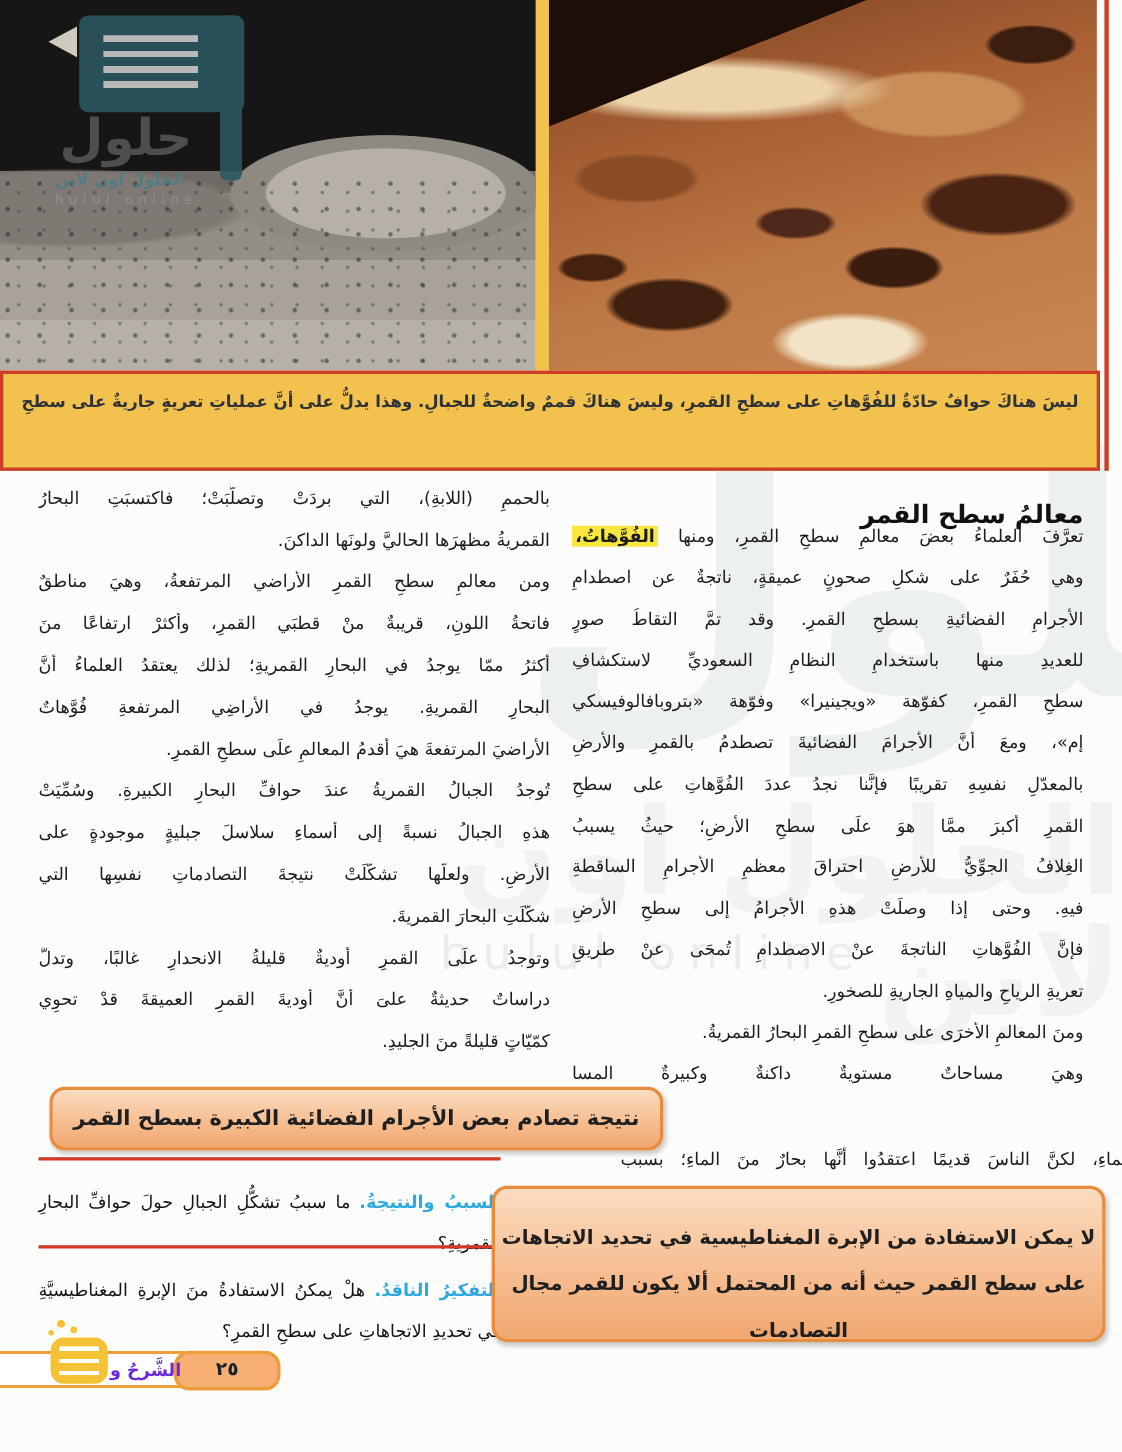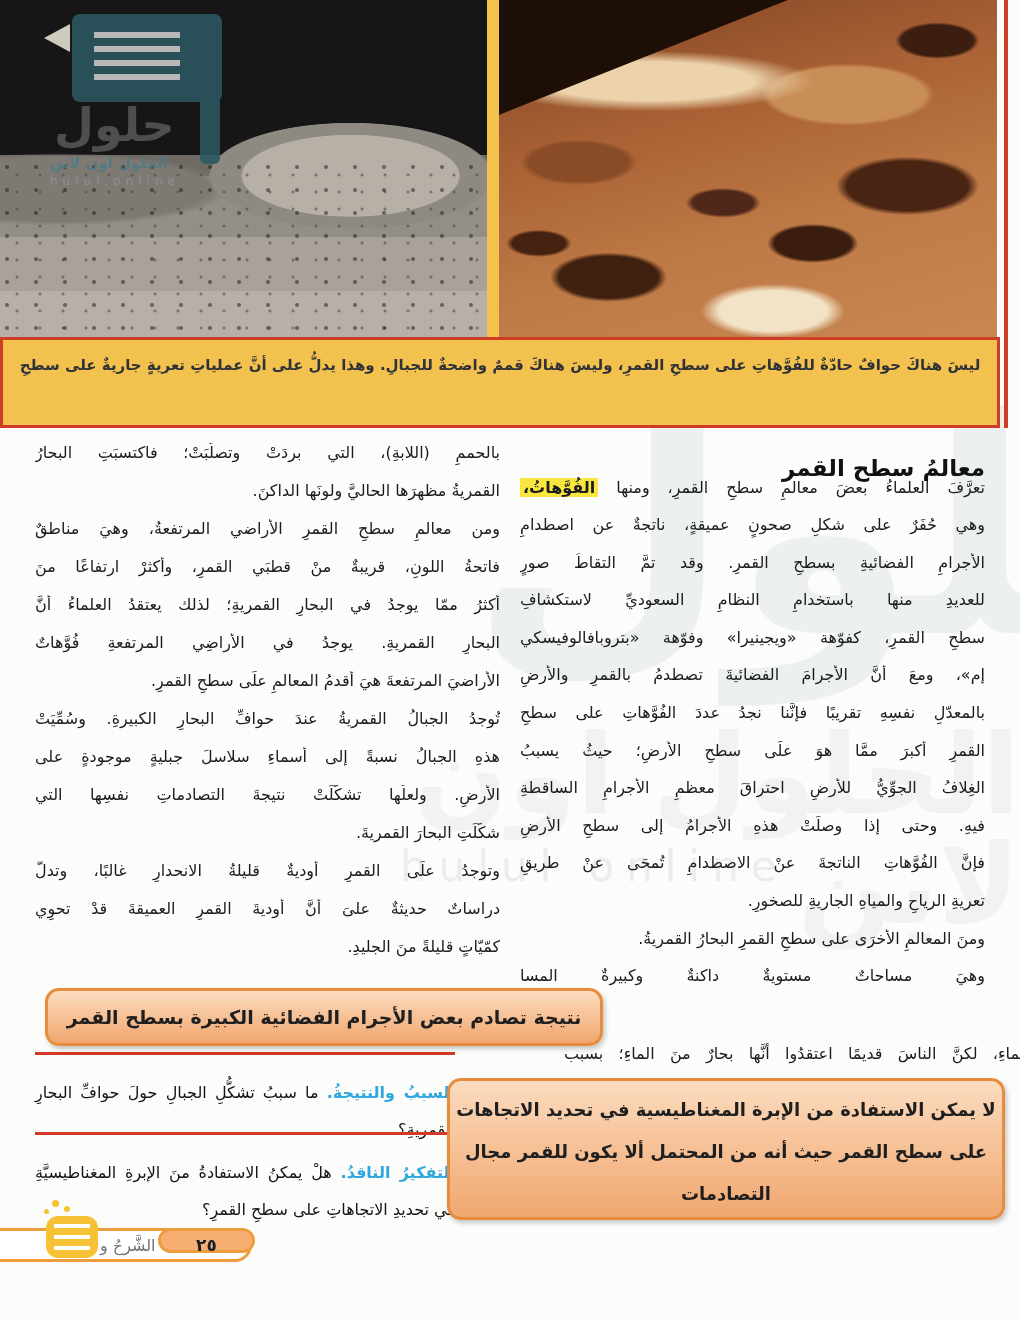--- a/index.html
+++ b/index.html
@@ -72,38 +72,38 @@
   .col-left .tline{height:38px;}
   .tline.pend{text-align-last:right;}
   .tail-line{position:absolute;left:520px;top:1044px;width:465px;font-size:16px;color:#1c1c1c;
     text-align:justify;text-align-last:justify;z-index:1;margin-left:44px;}
 
   
   .ansbox{position:absolute;box-sizing:border-box;border:3px solid #E78C3D;border-radius:14px;
     background:linear-gradient(180deg,#FBDCBF 0%,#F6BE92 55%,#F0A76F 100%);
     box-shadow:2px 3px 5px rgba(0,0,0,.22);z-index:3;color:#1f1f1f;font-weight:bold;text-align:center;}
   .box1{left:45px;top:988px;width:558px;height:58px;font-size:19px;line-height:52px;}
-  .box2{left:447px;top:1078px;width:558px;height:142px;font-size:18px;padding-top:8px;}
+  .box2{left:447px;top:1078px;width:558px;height:142px;font-size:18px;padding-top:24px;}
   .box2 .tline{height:42px;line-height:42px;overflow:hidden;text-align:center;text-align-last:center;}
 
   
   .rule{position:absolute;left:35px;width:420px;height:3px;background:#D13A28;z-index:2;}
   .rule1{top:1052px;} .rule2{top:1132px;}
   .question{position:absolute;left:35px;width:420px;font-size:16px;line-height:37px;color:#141414;
     text-align:justify;z-index:2;}
   .q1{top:1058px;} .q2{top:1138px;}
   .qlabel{color:#2FA8DF;font-weight:bold;}
 
   
   .tab{position:absolute;left:0;top:1228px;width:252px;height:34px;box-sizing:border-box;background:#fff;
     border:3px solid #EE9D3D;border-left:none;border-radius:0 18px 18px 0;z-index:4;}
-  .tab-pill{position:absolute;left:158px;top:-3px;width:97px;height:25px;box-sizing:border-box;
+  .tab-pill{position:absolute;left:158px;top:-3px;width:97px;height:36px;box-sizing:border-box;
     background:#F6AE72;border:3px solid #EE9D3D;border-radius:14px;
     font-size:17px;font-weight:bold;color:#17212b;text-align:center;line-height:28px;}
-  .tab-label{position:absolute;left:100px;top:5px;font-size:16px;font-weight:normal;color:#737373;}
+  .tab-label{position:absolute;left:100px;top:5px;font-size:16px;font-weight:bold;color:#6d28d9;}
   .flower{position:absolute;left:38px;top:1198px;width:70px;height:64px;z-index:5;}
   .flower-body{position:absolute;left:8px;top:18px;width:52px;height:42px;background:#F5C235;border-radius:12px;
     -webkit-mask:none;}
   .flower-stripes{position:absolute;left:16px;top:26px;width:36px;height:26px;
     background:repeating-linear-gradient(180deg,#fff 0 4px, #F5C235 4px 11px);}
   .flower-dot{position:absolute;background:#F5C235;border-radius:50%;}
   .fd1{left:14px;top:2px;width:7px;height:7px;} .fd2{left:26px;top:8px;width:6px;height:6px;}
   .fd3{left:6px;top:11px;width:5px;height:5px;}
 </style>
 </head>

